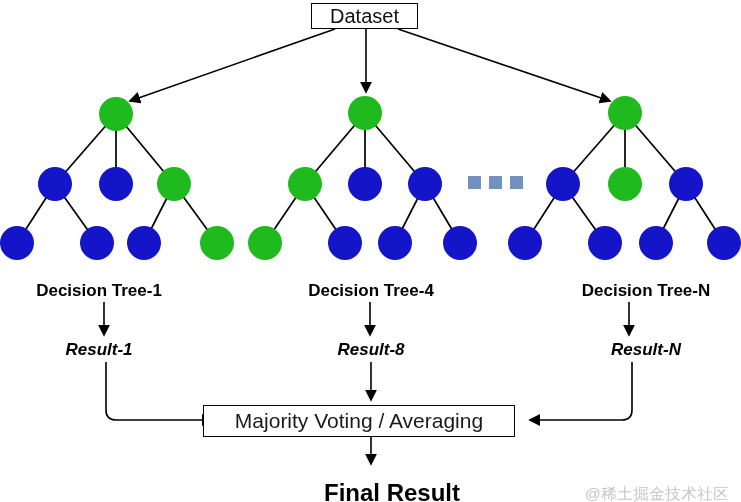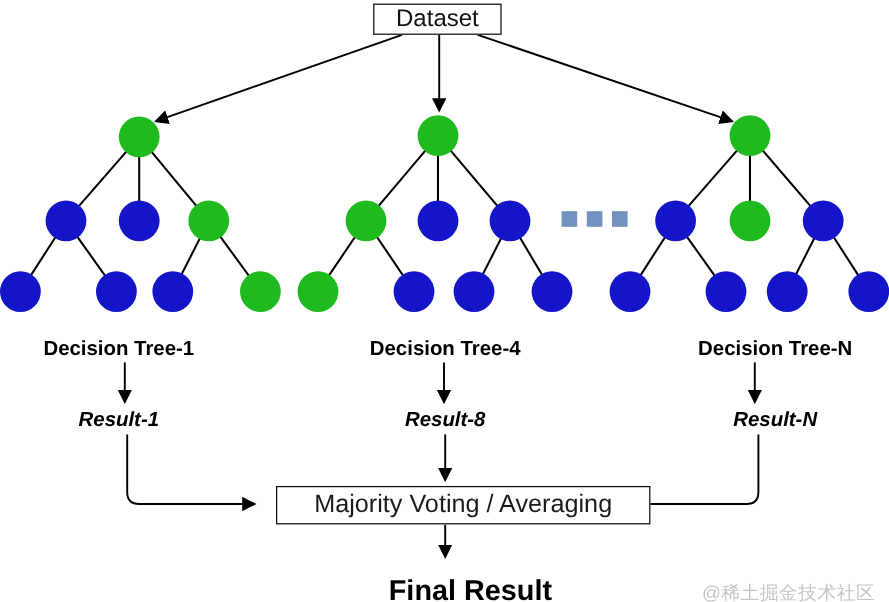--- a/index.html
+++ b/index.html
@@ -6,21 +6,21 @@
   #stage{
     position:relative;width:741px;height:502px;background:#ffffff;overflow:hidden;
     font-family:"Liberation Sans","DejaVu Sans",sans-serif;color:#000000;
   }
   #diagram-svg{position:absolute;left:0;top:0;width:741px;height:502px;}
   .box{
     position:absolute;box-sizing:border-box;background:#ffffff;border:1.6px solid #050505;
     display:flex;align-items:center;justify-content:center;white-space:nowrap;
   }
   .dataset-box{left:311px;top:3px;width:107px;height:26px;font-size:20px;color:#111;}
-  .voting-box{left:230px;top:405px;width:312px;height:32px;font-size:21px;color:#1a1a1a;}
+  .voting-box{left:203px;top:405px;width:312px;height:32px;font-size:21px;color:#1a1a1a;}
   .lbl{
     position:absolute;transform:translateX(-50%);white-space:nowrap;
     font-weight:bold;font-size:17px;color:#000;
   }
   .tree-lbl{top:281px;}
   .result-lbl{top:340px;font-style:italic;}
   .pos-t1{left:99px;}
   .pos-t2{left:371px;}
   .pos-tn{left:629px;margin-left:17px;}
   .final-lbl{left:372px;top:479px;font-size:24px;margin-left:20px;}

